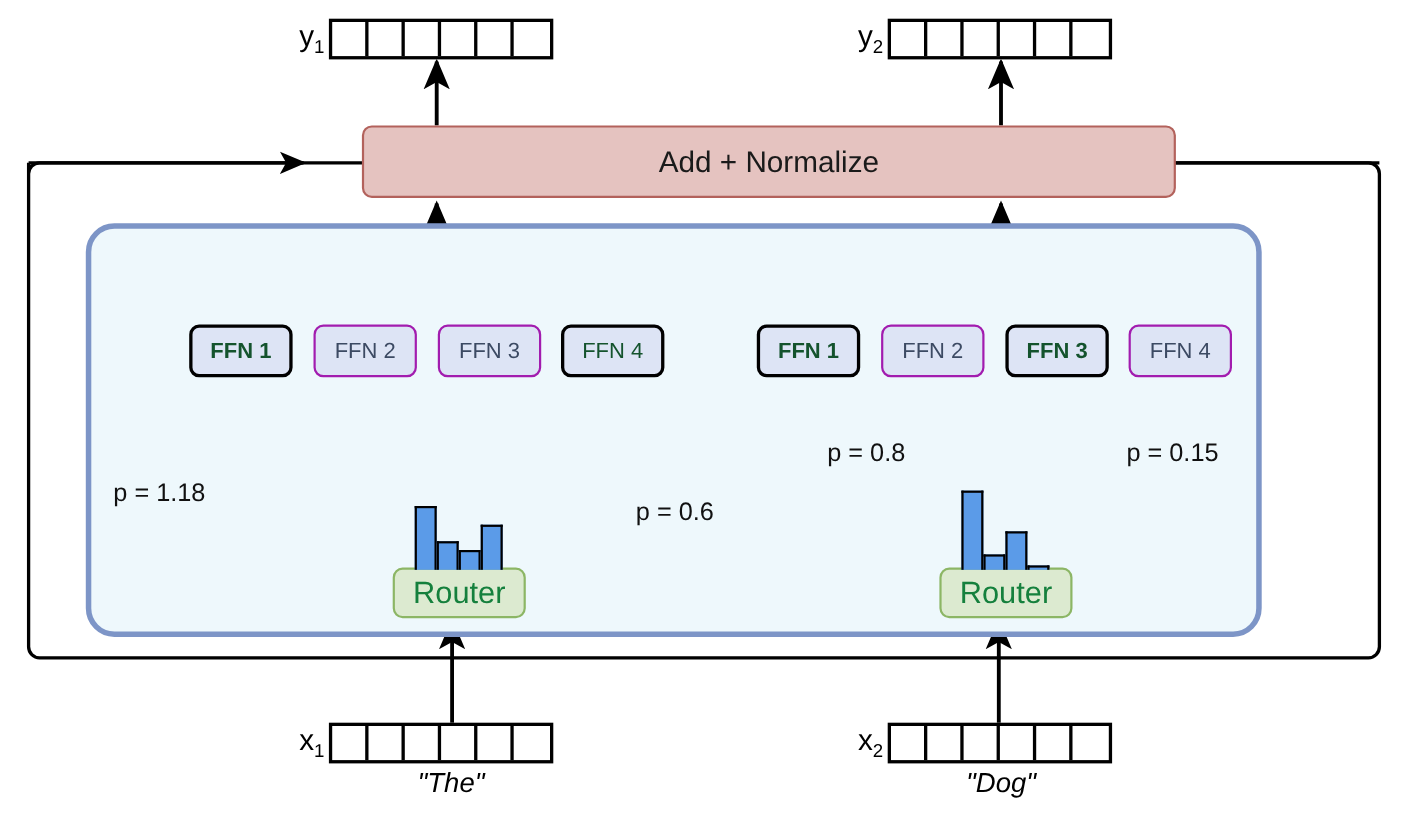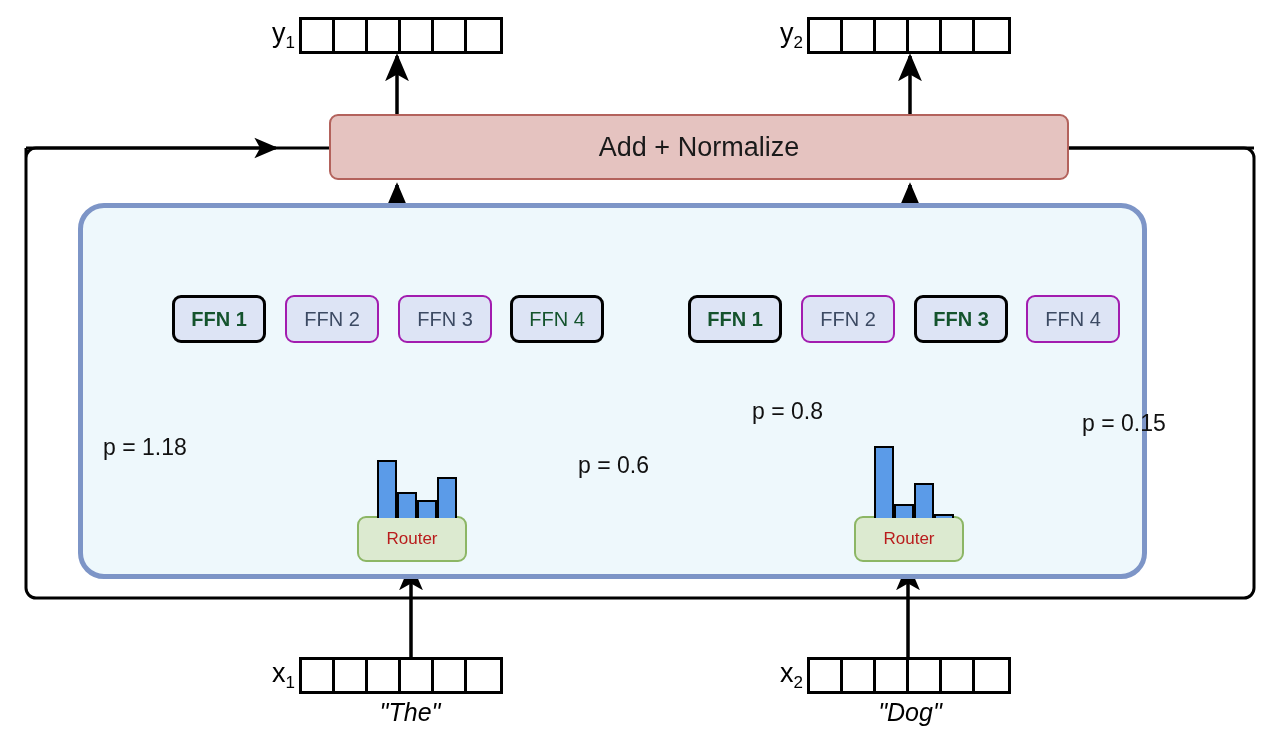--- a/index.html
+++ b/index.html
@@ -12,21 +12,21 @@
   .vecboxes{display:flex;border:3.5px solid #000;background:#fff;}
   .vecboxes .cell{width:33px;height:31px;border-right:3.5px solid #000;box-sizing:border-box;}
   .vecboxes .cell:last-child{border-right:none;}
   .token{position:absolute;font-size:25px;font-style:italic;color:#000;text-align:center;font-family:"Liberation Sans",sans-serif;}
   .addnorm{position:absolute;left:283px;top:114px;width:740px;height:66px;background:#e5c3c0;border:2.5px solid #b3625c;border-radius:9px;display:flex;align-items:center;justify-content:center;font-size:27px;color:#1a1a1a;box-sizing:border-box;margin-left:46px;}
   .moebox{position:absolute;left:78px;top:203px;width:1069px;height:376px;background:#eef8fc;border:5px solid #7d95c7;border-radius:26px;box-sizing:border-box;}
   .ffn{position:absolute;width:94px;height:48px;border-radius:9px;background:#dde4f5;display:flex;align-items:center;justify-content:center;font-size:20px;box-sizing:border-box;}
   .ffn.active{border:3px solid #000;color:#14532d;font-weight:bold;}
   .ffn.active.plain{font-weight:normal;}
   .ffn.inactive{border:2px solid #a21caf;color:#3c4a63;font-weight:normal;}
-  .router{position:absolute;width:110px;height:46px;background:#dcead0;border:2.5px solid #8cb665;border-radius:9px;display:flex;align-items:center;justify-content:center;font-size:17px;color:#b91c1c;box-sizing:border-box;}
+  .router{position:absolute;width:121px;height:46px;background:#dcead0;border:2.5px solid #8cb665;border-radius:9px;display:flex;align-items:center;justify-content:center;font-size:28px;color:#15803d;box-sizing:border-box;}
   .plabel{position:absolute;font-size:23px;color:#111;white-space:nowrap;font-family:"Liberation Sans",sans-serif;}
   .histo{position:absolute;display:flex;align-items:flex-end;gap:0px;}
   .histo .bar{width:20px;background:#5b9be8;border:2px solid #000;box-sizing:border-box;border-bottom:none;}
 </style>
 </head>
 <body>
 
 <div id="stage">
 
   <svg class="layer">
@@ -185,15 +185,15 @@
   <div class="histo" style="left:874px;top:430px;height:88px;">
     <i class="bar" style="height:72px;"></i>
     <i class="bar" style="height:14px;"></i>
     <i class="bar" style="height:35px;"></i>
     <i class="bar" style="height:4px;"></i>
   </div>
 
   <div class="plabel" style="left:103px;top:434px;">p = 1.18</div>
   <div class="plabel" style="left:578px;top:452px;">p = 0.6</div>
   <div class="plabel" style="left:752px;top:398px;">p = 0.8</div>
-  <div class="plabel" style="left:1082px;top:398px;margin-top:12px;">p = 0.15</div>
+  <div class="plabel" style="left:1024px;top:398px;">p = 0.15</div>
 
 </div>
 
 </body></html>

